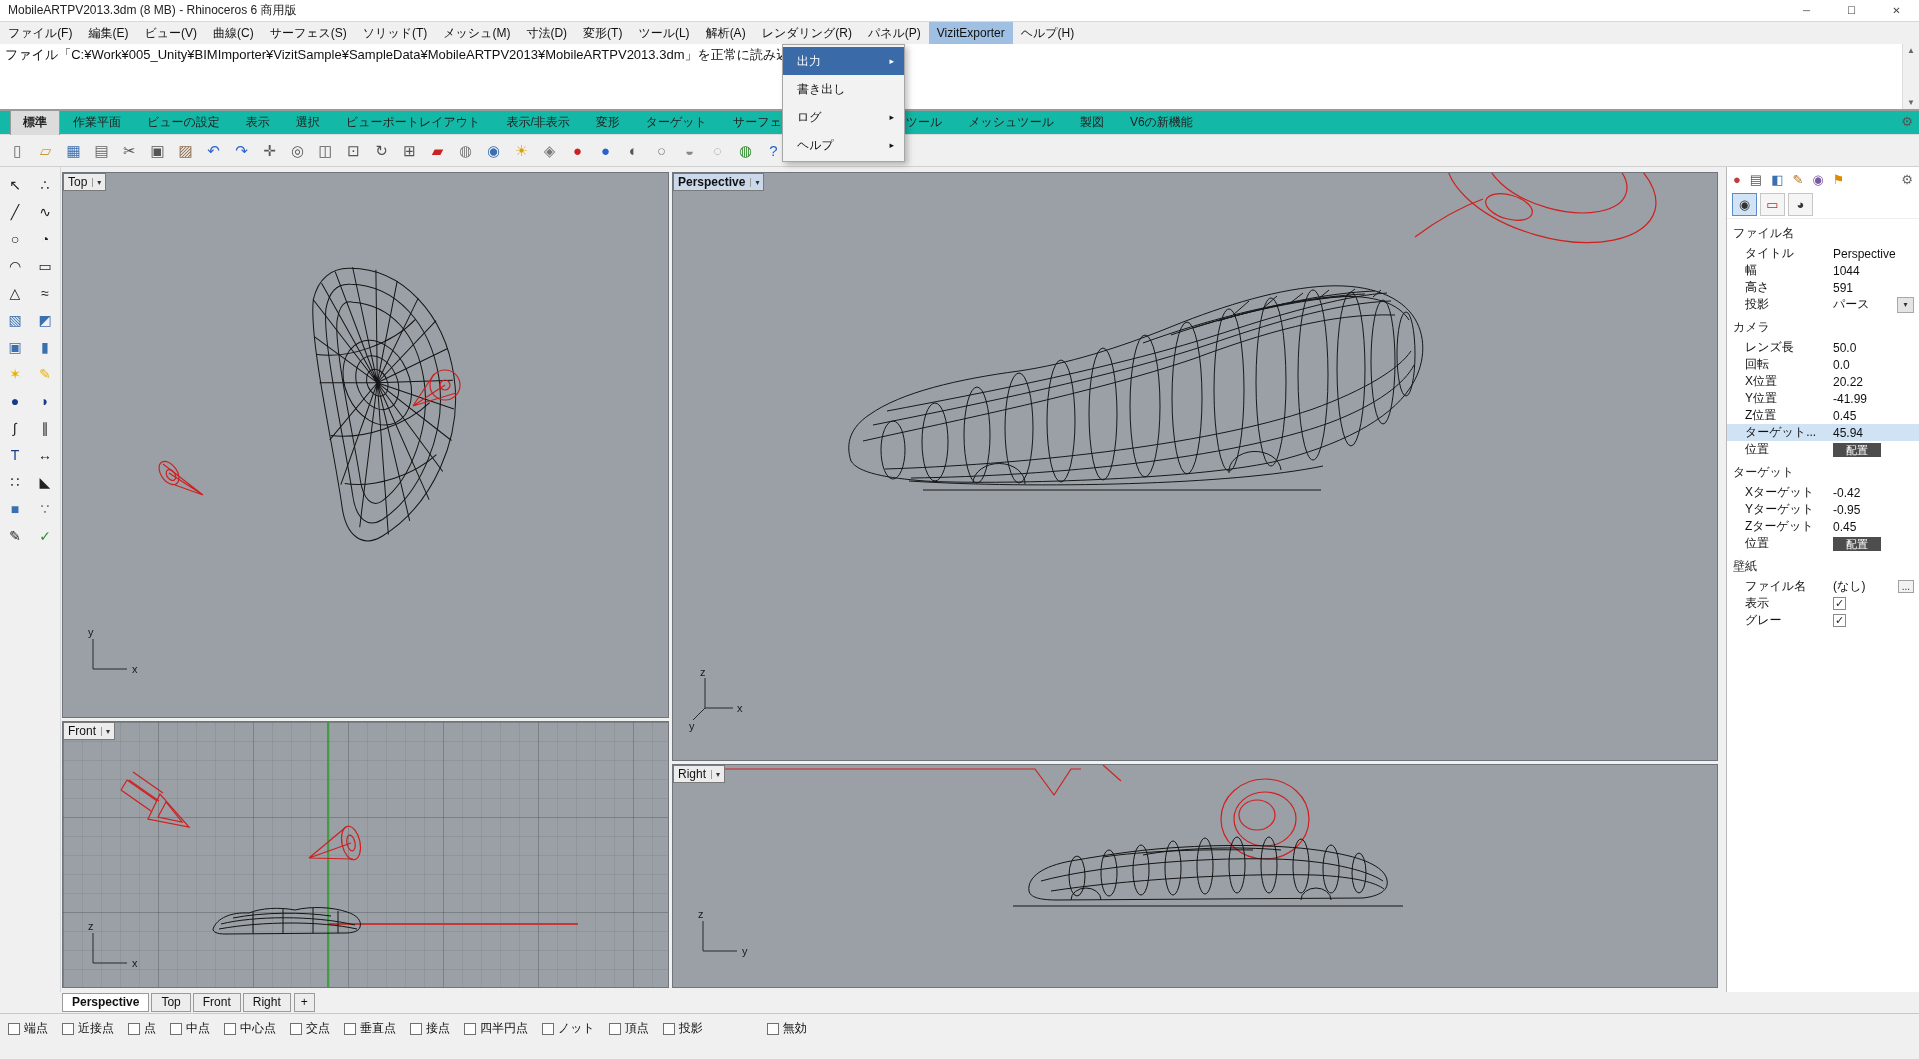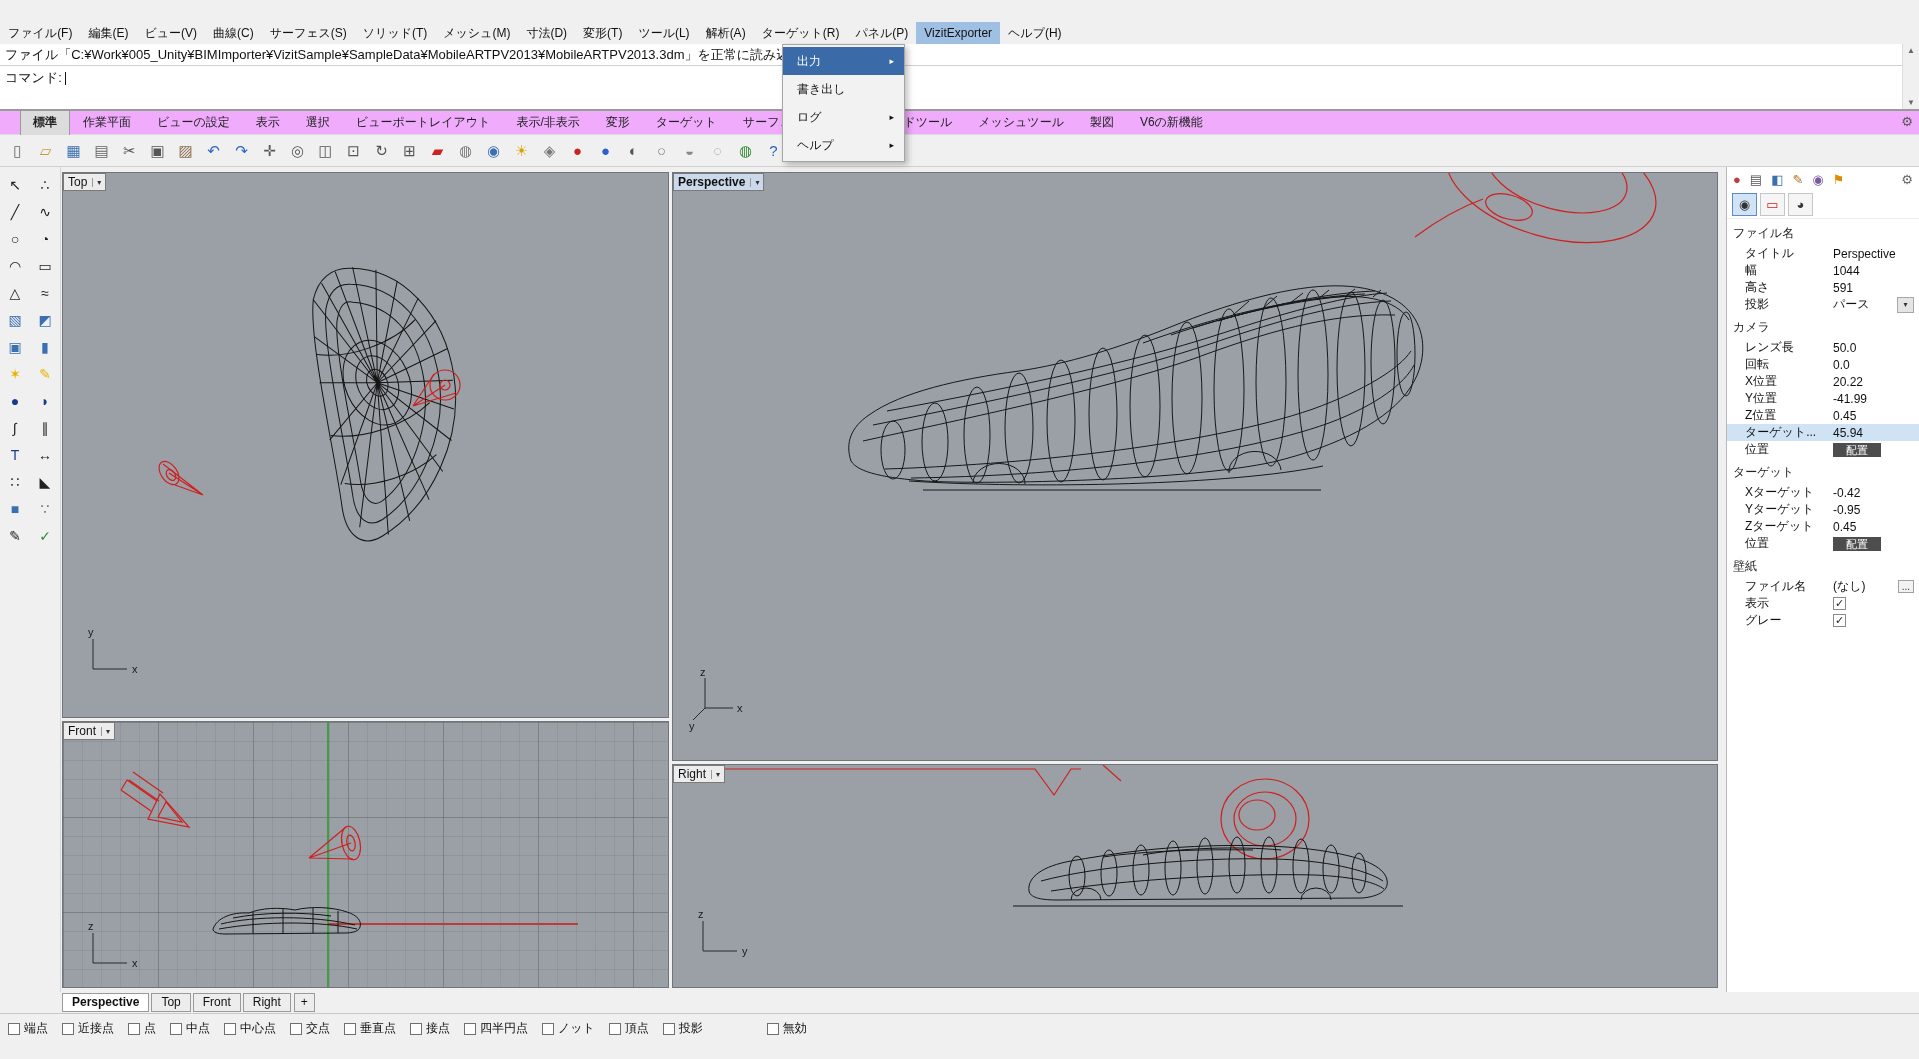--- a/index.html
+++ b/index.html
@@ -18,21 +18,21 @@
   .menu-item.active{background:#9fc0e3;}
 
   
   .cmdwrap{position:absolute;left:0;top:44px;right:0;height:67px;background:#fff;border-bottom:2px solid #9a9a9a;}
   .cmdline{height:21px;line-height:21px;padding-left:5px;font-size:13px;white-space:nowrap;overflow:hidden;}
   .cmdline.prompt{border-top:1px solid #d0d0d0;height:23px;line-height:23px;}
   .cursor{display:inline-block;width:1px;height:13px;background:#111;margin-left:3px;vertical-align:middle;}
   .cmd-scroll{position:absolute;right:0;top:0;bottom:0;width:17px;background:#f0f0f0;border-left:1px solid #ddd;display:flex;flex-direction:column;justify-content:space-between;align-items:center;font-size:8px;color:#666;padding:2px 0;}
 
   
-  .tabrow{position:absolute;left:0;top:111px;right:0;height:24px;background:#f0abfc;display:flex;align-items:center;padding:0 20px;border-bottom:1px solid #dcdcdc;}
+  .tabrow{position:absolute;left:0;top:111px;right:0;height:24px;background:#14b8a6;display:flex;align-items:center;padding:0 10px;border-bottom:1px solid #dcdcdc;}
   .ttab{padding:3px 12px 4px;font-size:12px;color:#222;border:1px solid transparent;white-space:nowrap;}
   .ttab.sel{background:#dcdcdc;border:1px solid #9a9a9a;font-weight:bold;}
   .tabrow-gear{position:absolute;top:114px;right:6px;font-size:13px;color:#555;z-index:5;}
 
   
   .toolbar{position:absolute;left:0;top:135px;right:0;height:32px;background:#f0f0f0;display:flex;align-items:center;padding-left:4px;border-bottom:1px solid #d0d0d0;}
   .tbtn{width:27px;height:27px;display:flex;align-items:center;justify-content:center;font-size:15px;margin-right:1px;}
 
   
   .lefttb{position:absolute;left:0;top:167px;width:61px;bottom:67px;background:#f0f0f0;display:grid;grid-template-columns:27px 27px;gap:2px 3px;justify-content:center;align-content:start;padding-top:5px;border-right:1px solid #d6d6d6;}
@@ -99,20 +99,28 @@
   .submenu{position:absolute;left:905px;top:56px;width:164px;background:#f2f2f2;border:1px solid #a6a6a6;box-shadow:3px 3px 6px rgba(0,0,0,0.25);padding:2px 0;z-index:41;}
   .sm-item{height:27px;display:flex;align-items:center;padding:0 12px 0 14px;font-size:12px;}
   .sm-item.hl{background:#3a6aa8;color:#fff;}
   .sm-item.annotated{outline:2px solid #e01212;}
 </style>
 </head>
 <body>
 
 <div id="app">
 
+  <div class="titlebar">
+    <span class="app-title">MobileARTPV2013.3dm (8 MB) - Rhinoceros 6 商用版</span>
+    <div class="win-controls">
+      <span class="wbtn">─</span>
+      <span class="wbtn">☐</span>
+      <span class="wbtn">✕</span>
+    </div>
+  </div>
 
   <div class="menubar">
 
       <span class="menu-item">ファイル(F)</span>
 
       <span class="menu-item">編集(E)</span>
 
       <span class="menu-item">ビュー(V)</span>
 
       <span class="menu-item">曲線(C)</span>
@@ -124,34 +132,31 @@
       <span class="menu-item">メッシュ(M)</span>
 
       <span class="menu-item">寸法(D)</span>
 
       <span class="menu-item">変形(T)</span>
 
       <span class="menu-item">ツール(L)</span>
 
       <span class="menu-item">解析(A)</span>
 
-      <span class="menu-item">ターゲット(R)</span>
+      <span class="menu-item">レンダリング(R)</span>
 
       <span class="menu-item">パネル(P)</span>
 
       <span class="menu-item active">VizitExporter</span>
 
       <span class="menu-item">ヘルプ(H)</span>
     </div>
 
   <div class="cmdwrap">
     <div class="cmdline">ファイル「C:¥Work¥005_Unity¥BIMImporter¥VizitSample¥SampleData¥MobileARTPV2013¥MobileARTPV2013.3dm」を正常に読み込みました。</div>
-    <div class="cmdline prompt">
-      <span>コマンド:</span><span class="cursor"></span>
-    </div>
     <div class="cmd-scroll">
       <span>▲</span>
       <span>▼</span>
     </div>
   </div>
 
   <div class="tabrow">
 
       <span class="ttab sel">標準</span>
 

